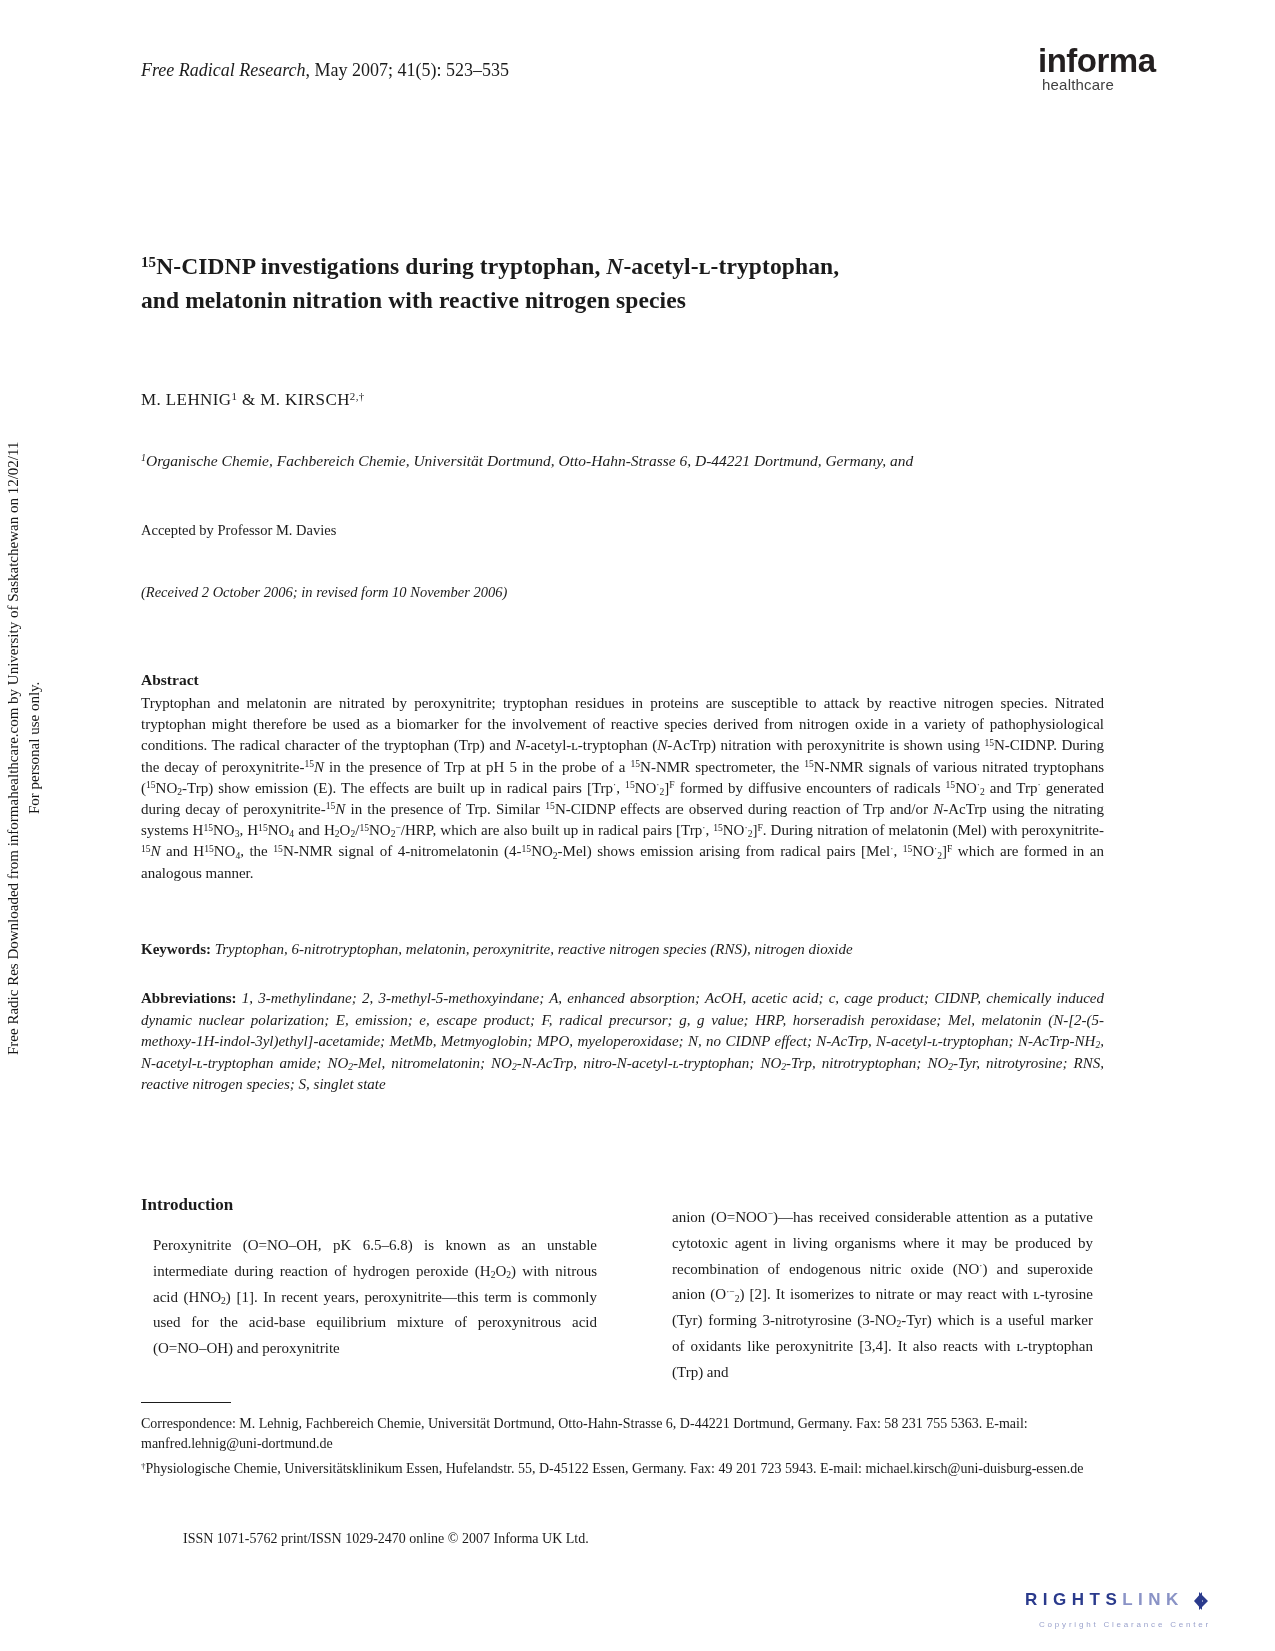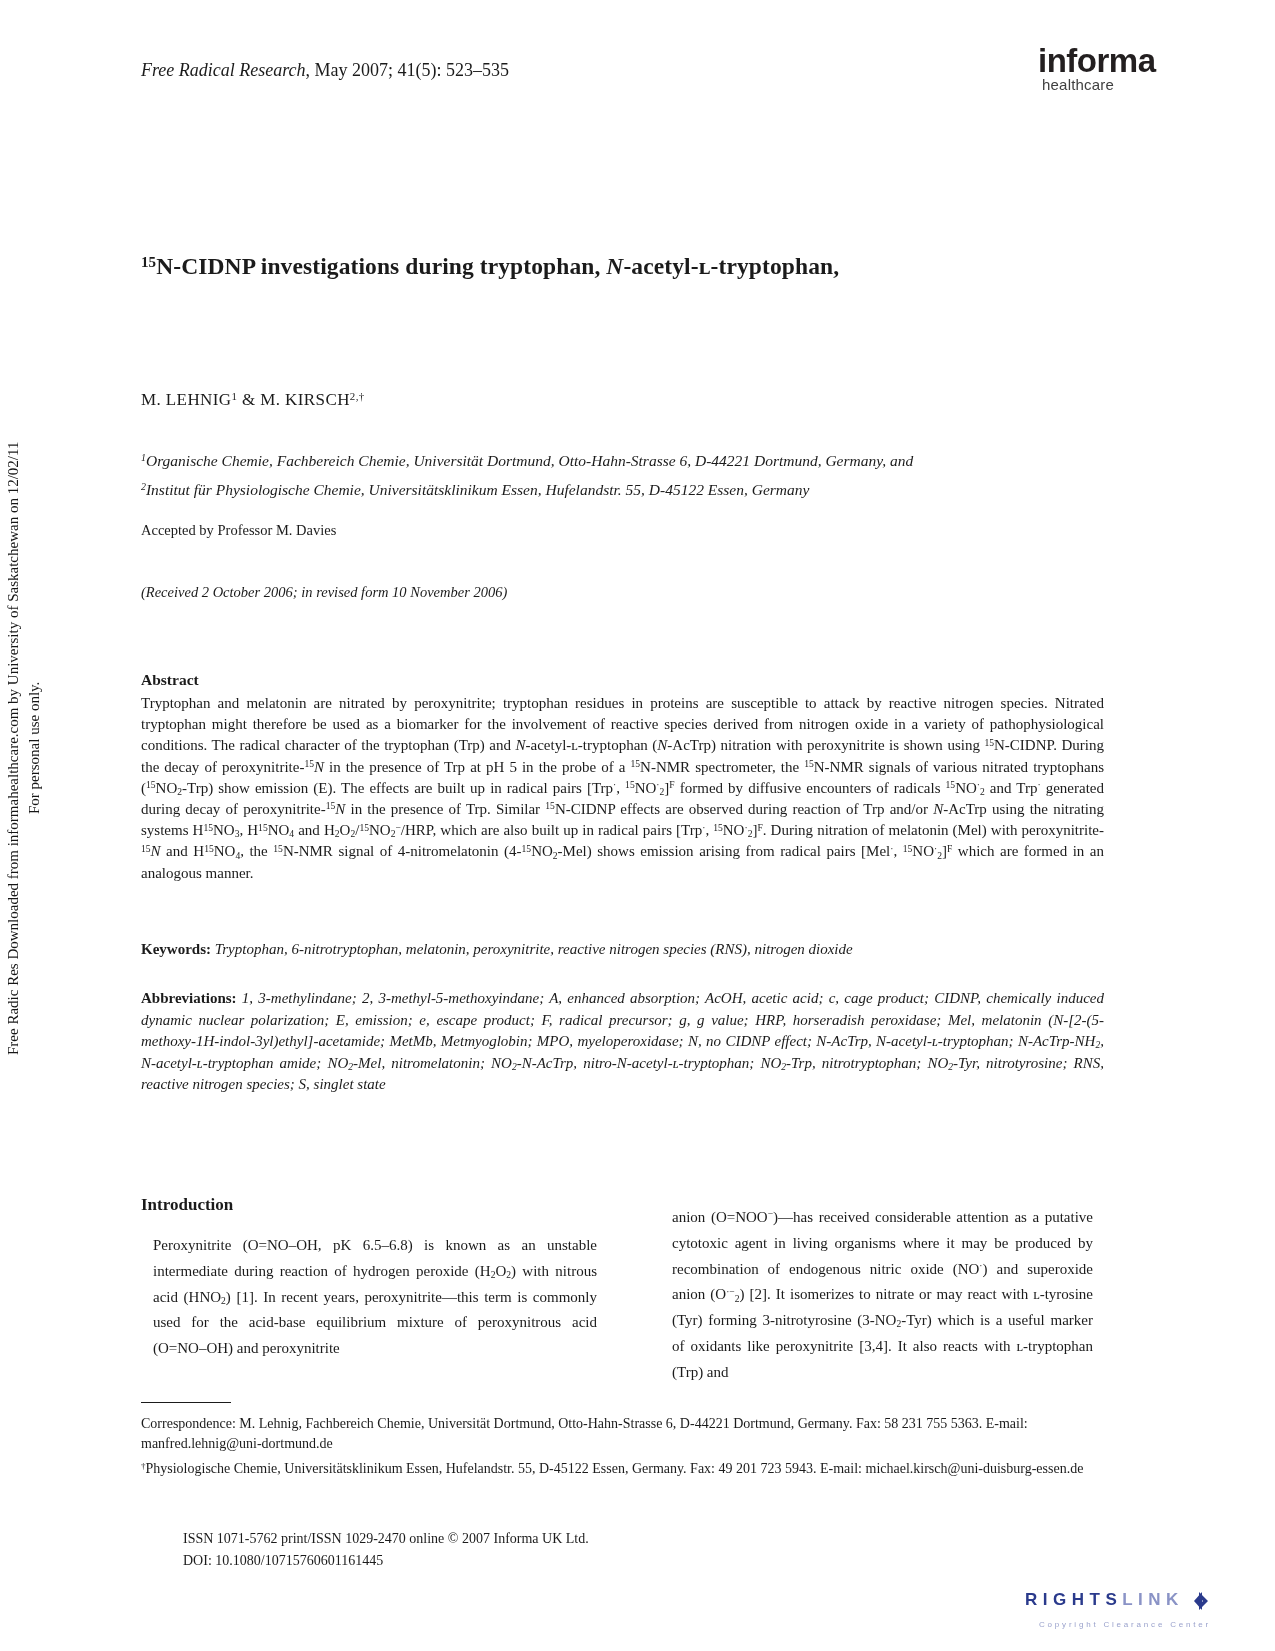--- a/index.html
+++ b/index.html
@@ -70,27 +70,27 @@
 
   <div class="citation"><i>Free Radical Research</i>, May 2007; 41(5): 523–535</div>
 
   <div class="informa">
     <div class="informa-name">informa</div>
     <div class="informa-sub">healthcare</div>
   </div>
 
   <div class="title">
     <div><sup>15</sup>N-CIDNP investigations during tryptophan, <i>N</i>-acetyl-ʟ-tryptophan,</div>
+    <div>and melatonin nitration with reactive nitrogen species</div>
   </div>
 
   <div class="authors">M. LEHNIG<sup>1</sup> &amp; M. KIRSCH<sup>2,†</sup></div>
 
   <div class="affiliations">
     <div><sup>1</sup>Organische Chemie, Fachbereich Chemie, Universität Dortmund, Otto-Hahn-Strasse 6, D-44221 Dortmund, Germany, and</div>
-    <div><sup>2</sup>Institut für Physiologische Chemie, Universitätsklinikum Essen, Hufelandstr. 55, D-45122 Essen, Germany</div>
   </div>
 
   <div class="accepted">Accepted by Professor M. Davies</div>
   <div class="received">(Received 2 October 2006; in revised form 10 November 2006)</div>
 
   <div class="abstract-heading">Abstract</div>
   <div class="abstract-body">Tryptophan and melatonin are nitrated by peroxynitrite; tryptophan residues in proteins are susceptible to attack by reactive nitrogen species. Nitrated tryptophan might therefore be used as a biomarker for the involvement of reactive species derived from nitrogen oxide in a variety of pathophysiological conditions. The radical character of the tryptophan (Trp) and <i>N</i>-acetyl-ʟ-tryptophan (<i>N</i>-AcTrp) nitration with peroxynitrite is shown using <sup>15</sup>N-CIDNP. During the decay of peroxynitrite-<sup>15</sup><i>N</i> in the presence of Trp at pH 5 in the probe of a <sup>15</sup>N-NMR spectrometer, the <sup>15</sup>N-NMR signals of various nitrated tryptophans (<sup>15</sup>NO<sub>2</sub>-Trp) show emission (E). The effects are built up in radical pairs [Trp<sup>·</sup>, <sup>15</sup>NO<sup>·</sup><sub>2</sub>]<sup>F</sup> formed by diffusive encounters of radicals <sup>15</sup>NO<sup>·</sup><sub>2</sub> and Trp<sup>·</sup> generated during decay of peroxynitrite-<sup>15</sup><i>N</i> in the presence of Trp. Similar <sup>15</sup>N-CIDNP effects are observed during reaction of Trp and/or <i>N</i>-AcTrp using the nitrating systems H<sup>15</sup>NO<sub>3</sub>, H<sup>15</sup>NO<sub>4</sub> and H<sub>2</sub>O<sub>2</sub>/<sup>15</sup>NO<sub>2</sub><sup>−</sup>/HRP, which are also built up in radical pairs [Trp<sup>·</sup>, <sup>15</sup>NO<sup>·</sup><sub>2</sub>]<sup>F</sup>. During nitration of melatonin (Mel) with peroxynitrite-<sup>15</sup><i>N</i> and H<sup>15</sup>NO<sub>4</sub>, the <sup>15</sup>N-NMR signal of 4-nitromelatonin (4-<sup>15</sup>NO<sub>2</sub>-Mel) shows emission arising from radical pairs [Mel<sup>·</sup>, <sup>15</sup>NO<sup>·</sup><sub>2</sub>]<sup>F</sup> which are formed in an analogous manner.</div>
 
   <div class="keywords">
     <span class="b">Keywords:</span>
@@ -110,21 +110,20 @@
   <div class="intro-right">
     <p class="intro-par">anion (O=NOO<sup>−</sup>)—has received considerable attention as a putative cytotoxic agent in living organisms where it may be produced by recombination of endogenous nitric oxide (NO<sup>·</sup>) and superoxide anion (O<sup>·−</sup><sub>2</sub>) [2]. It isomerizes to nitrate or may react with ʟ-tyrosine (Tyr) forming 3-nitrotyrosine (3-NO<sub>2</sub>-Tyr) which is a useful marker of oxidants like peroxynitrite [3,4]. It also reacts with ʟ-tryptophan (Trp) and</p>
   </div>
 
   <div class="footnote-rule"></div>
   <div class="fn1">Correspondence: M. Lehnig, Fachbereich Chemie, Universität Dortmund, Otto-Hahn-Strasse 6, D-44221 Dortmund, Germany. Fax: 58 231 755 5363. E-mail: manfred.lehnig@uni-dortmund.de</div>
   <div class="fn2"><sup>†</sup>Physiologische Chemie, Universitätsklinikum Essen, Hufelandstr. 55, D-45122 Essen, Germany. Fax: 49 201 723 5943. E-mail: michael.kirsch@uni-duisburg-essen.de</div>
 
   <div class="issn-block">
     <div>ISSN 1071-5762 print/ISSN 1029-2470 online © 2007 Informa UK Ltd.</div>
-    <div>DOI: 10.1080/10715760601161445</div>
   </div>
 
   <div class="rightslink">
     <div class="rl-row">
       <span class="rl-rights">RIGHTS</span>
       <span class="rl-link">LINK</span>
       <svg class="rl-arrow" width="22" height="18" viewBox="0 0 22 18">
         <polygon points="8,9 16,0 16,18" fill="#2a3a8c"></polygon>
         <polygon points="13,0 22,9 13,18 13,13 17,9 13,5" fill="#2a3a8c"></polygon>
       </svg>

